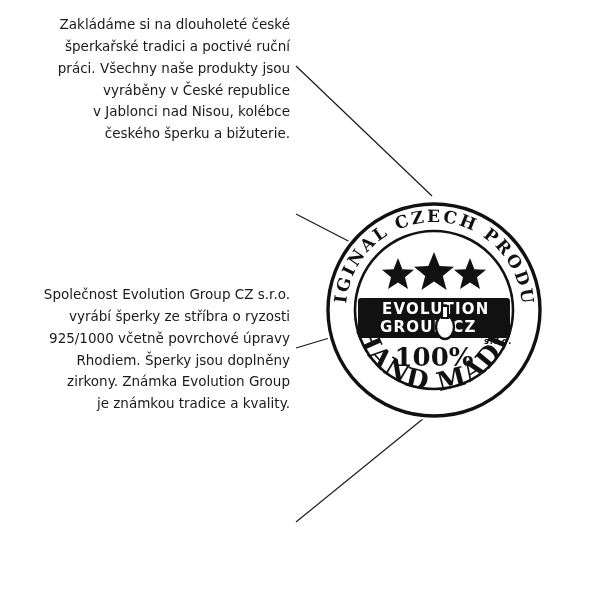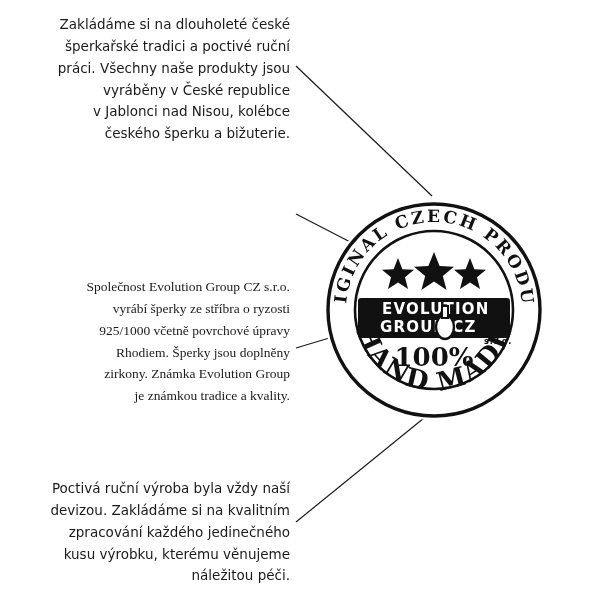--- a/index.html
+++ b/index.html
@@ -29,21 +29,21 @@
   .text-block {
     position: absolute;
     text-align: right;
     color: #1a1a1a;
     font-size: 13.5px;
     line-height: 1.62;
     white-space: pre-line;
   }
   #block-0 { left: 20px; top: 14px;  width: 270px; }
   #block-1 { left: 20px; top: 178px; width: 270px; }
-  #block-2 { left: 8px;  top: 276px; width: 282px; font-family: Liberation Serif, serif; }
+  #block-2 { left: 8px;  top: 284px; width: 282px; }
   #block-3 { left: 20px; top: 478px; width: 270px; }
 
   .stamp-wrap {
     position: absolute;
     left: 318px;
     top: 194px;
     width: 232px;
     height: 232px;
   }
   .stamp-svg {
@@ -72,25 +72,20 @@
 českého šperku a bižuterie.</div>
 
 
   <div class="text-block" id="block-2">Společnost Evolution Group CZ s.r.o.
 vyrábí šperky ze stříbra o ryzosti
 925/1000 včetně povrchové úpravy
 Rhodiem. Šperky jsou doplněny
 zirkony. Známka Evolution Group
 je známkou tradice a kvality.</div>
 
-  <div class="text-block" id="block-3">Poctivá ruční výroba byla vždy naší
-devizou. Zakládáme si na kvalitním
-zpracování každého jedinečného
-kusu výrobku, kterému věnujeme
-náležitou péči.</div>
 
   <div class="stamp-wrap">
     <svg class="stamp-svg" viewBox="0 0 232 232" xmlns="http://www.w3.org/2000/svg">
       <defs>
         <path id="arcTop" d="M 28,116 A 88,88 0 0 1 204,116" fill="none"></path>
         <path id="arcBottom" d="M 36,116 A 80,80 0 0 0 196,116" fill="none"></path>
       </defs>
 
       <circle cx="116" cy="116" r="110" fill="#ffffff"></circle>
       <circle cx="116" cy="116" r="106" fill="none" stroke="#111111" stroke-width="3.4"></circle>

